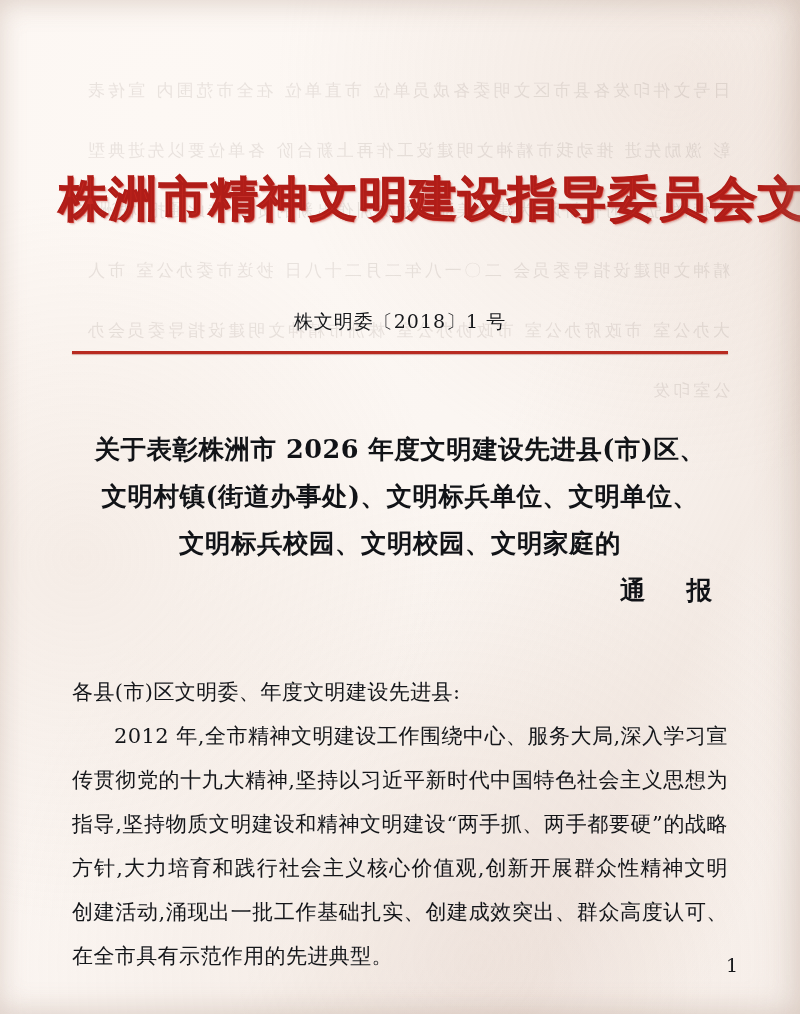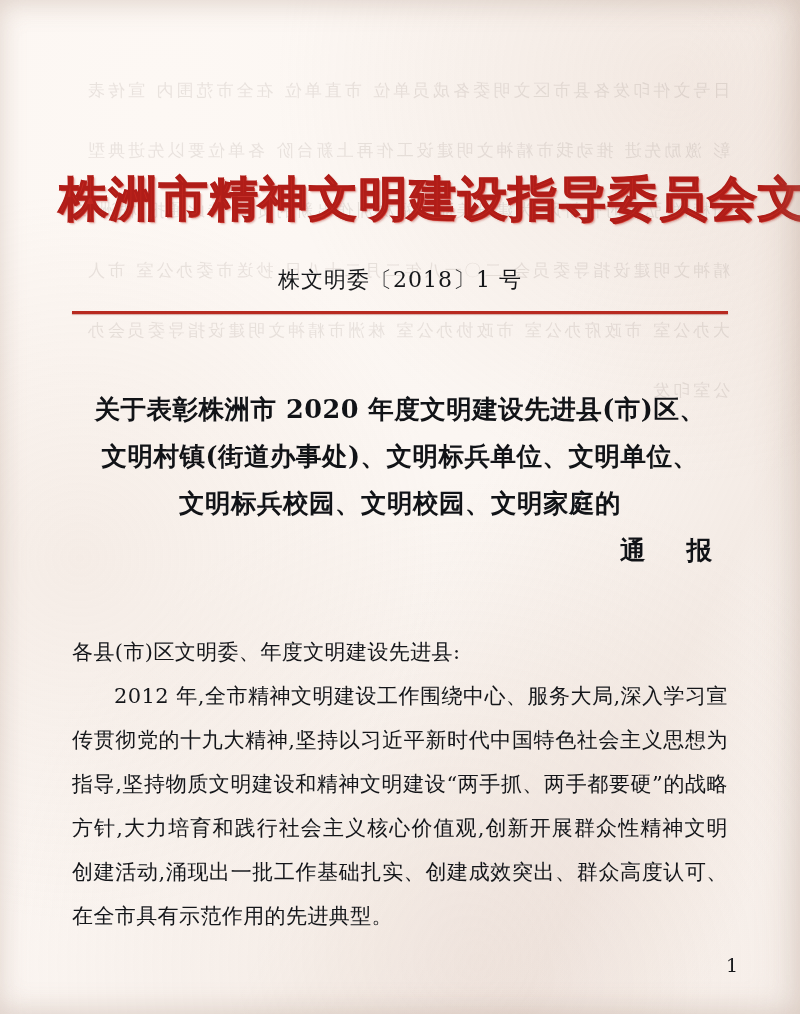--- a/index.html
+++ b/index.html
@@ -63,23 +63,23 @@
     letter-spacing: 1px;
     color: #c1261f;
     -webkit-text-stroke: 1.1px #b01d18;
     text-shadow:
       1px 1px 0 #d8453c,
       2px 2px 2px rgba(160,25,20,0.35);
     white-space: nowrap;
     transform: scaleX(1.04);
   }
   .doc-number {
-    margin-top: 34px;
+    margin-top: 78px;
     text-align: center;
-    font-size: 22px;
+    font-size: 19px;
     letter-spacing: 1px;
     color: #15171a;
   }
   .red-rule {
     margin: 16px 0 0 0;
     height: 3px;
     background: #b82a20;
     box-shadow: 0 1px 1px rgba(150,30,22,0.35);
   }
   
@@ -145,21 +145,21 @@
 
     <div class="masthead">
       <div class="masthead-title">株洲市精神文明建设指导委员会文件</div>
     </div>
 
     <div class="doc-number">株文明委〔2018〕1 号</div>
 
     <div class="red-rule"></div>
 
     <div class="title-block">
-      <div class="line">关于表彰株洲市 2020 年度文明建设先进县(市)区、</div>
+      <div class="line">关于表彰株洲市 2026 年度文明建设先进县(市)区、</div>
       <div class="line">文明村镇(街道办事处)、文明标兵单位、文明单位、</div>
       <div class="line">文明标兵校园、文明校园、文明家庭的</div>
       <div class="notice">通  报</div>
     </div>
 
     <div class="body-block">
       <div class="salutation">各县(市)区文明委、年度文明建设先进县:</div>
       <div class="para">2012 年,全市精神文明建设工作围绕中心、服务大局,深入学习宣传贯彻党的十九大精神,坚持以习近平新时代中国特色社会主义思想为指导,坚持物质文明建设和精神文明建设“两手抓、两手都要硬”的战略方针,大力培育和践行社会主义核心价值观,创新开展群众性精神文明创建活动,涌现出一批工作基础扎实、创建成效突出、群众高度认可、在全市具有示范作用的先进典型。</div>
     </div>
 

